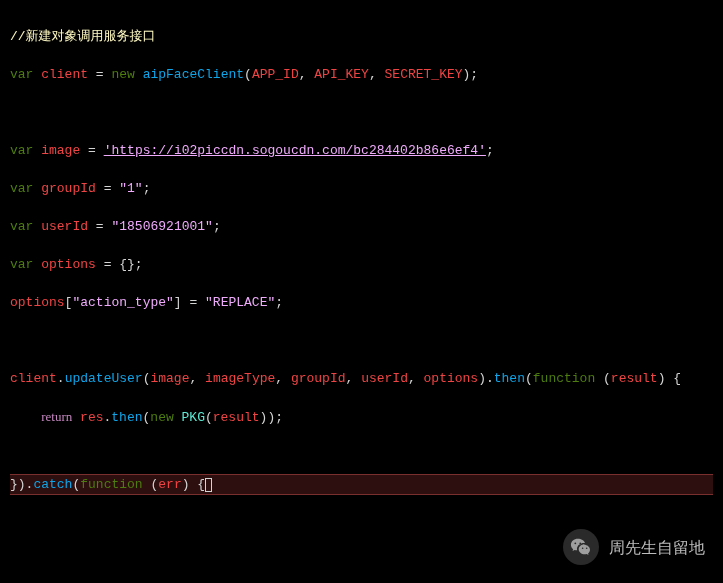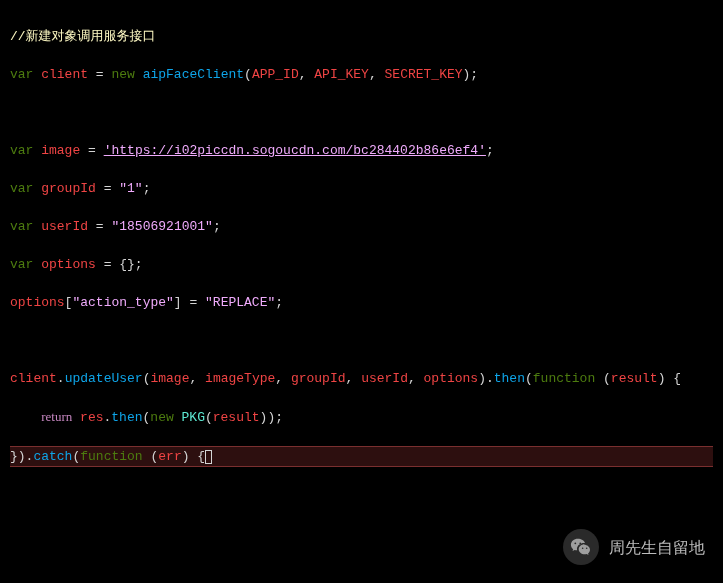--- a/index.html
+++ b/index.html
@@ -12,21 +12,21 @@
   width: 723px;
   height: 583px;
   overflow: hidden;
   position: relative;
 }
 .editor {
   padding: 8px 10px;
   white-space: pre;
 }
 .line { display: block; min-height: 19px; }
-.line.hl { background: rgba(180,60,60,0.25); border-top: 1px solid rgba(200,80,80,0.5); border-bottom: 1px solid rgba(200,80,80,0.5); }
+.line.hl { background: rgba(180,60,60,0.25); border-top: 1px solid rgba(200,80,80,0.5); border-bottom: 1px solid rgba(200,80,80,0.5); margin-top: 28px; }
 .kw { color: #4d7c0f; }
 .kw-ctrl { color: #c586c0; font-family: Liberation Serif, serif; }
 .fn { color: #0ea5e9; }
 .type { color: #5eead4; }
 .var { color: #ef4444; }
 .str { color: #f0abfc; margin-top: 48px; }
 .cmt { color: #fef9c3; text-align: right; }
 .punc { color: #d4d4d4; }
 .url { text-decoration: underline; }
 .cursor-box { display:inline-block; border:1px solid #d4d4d4; width:7px; height:14px; vertical-align:middle; }

